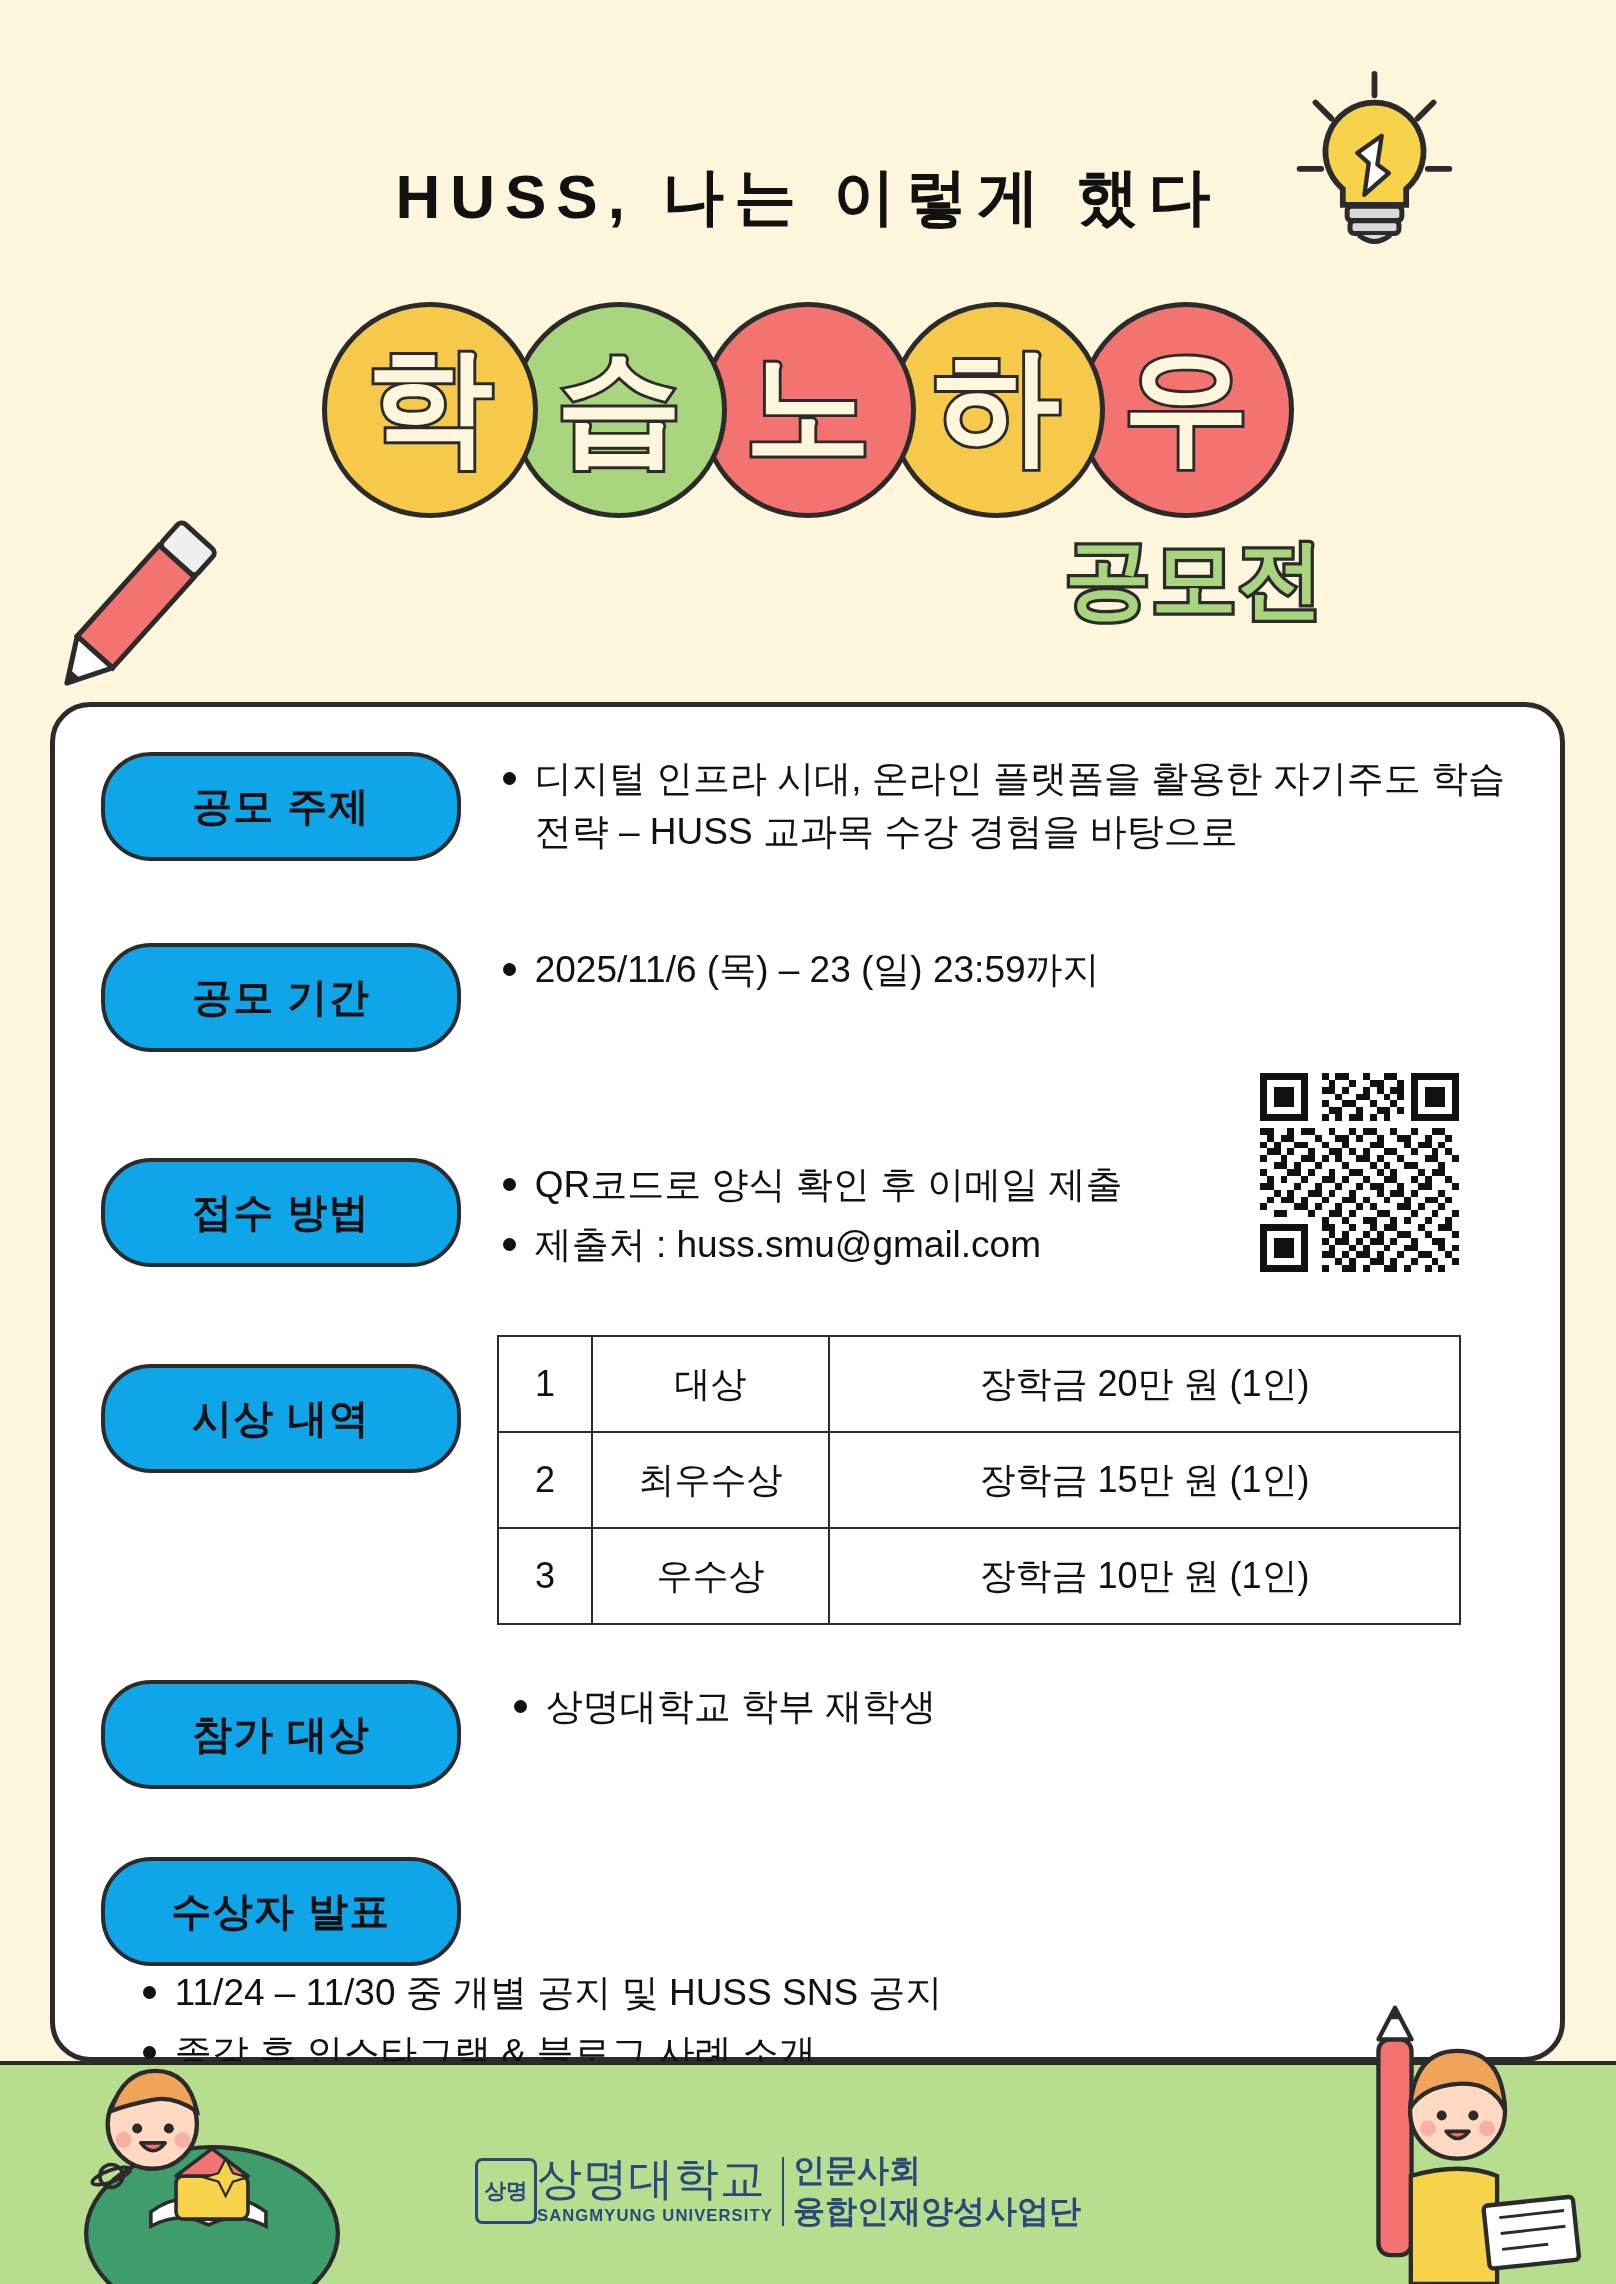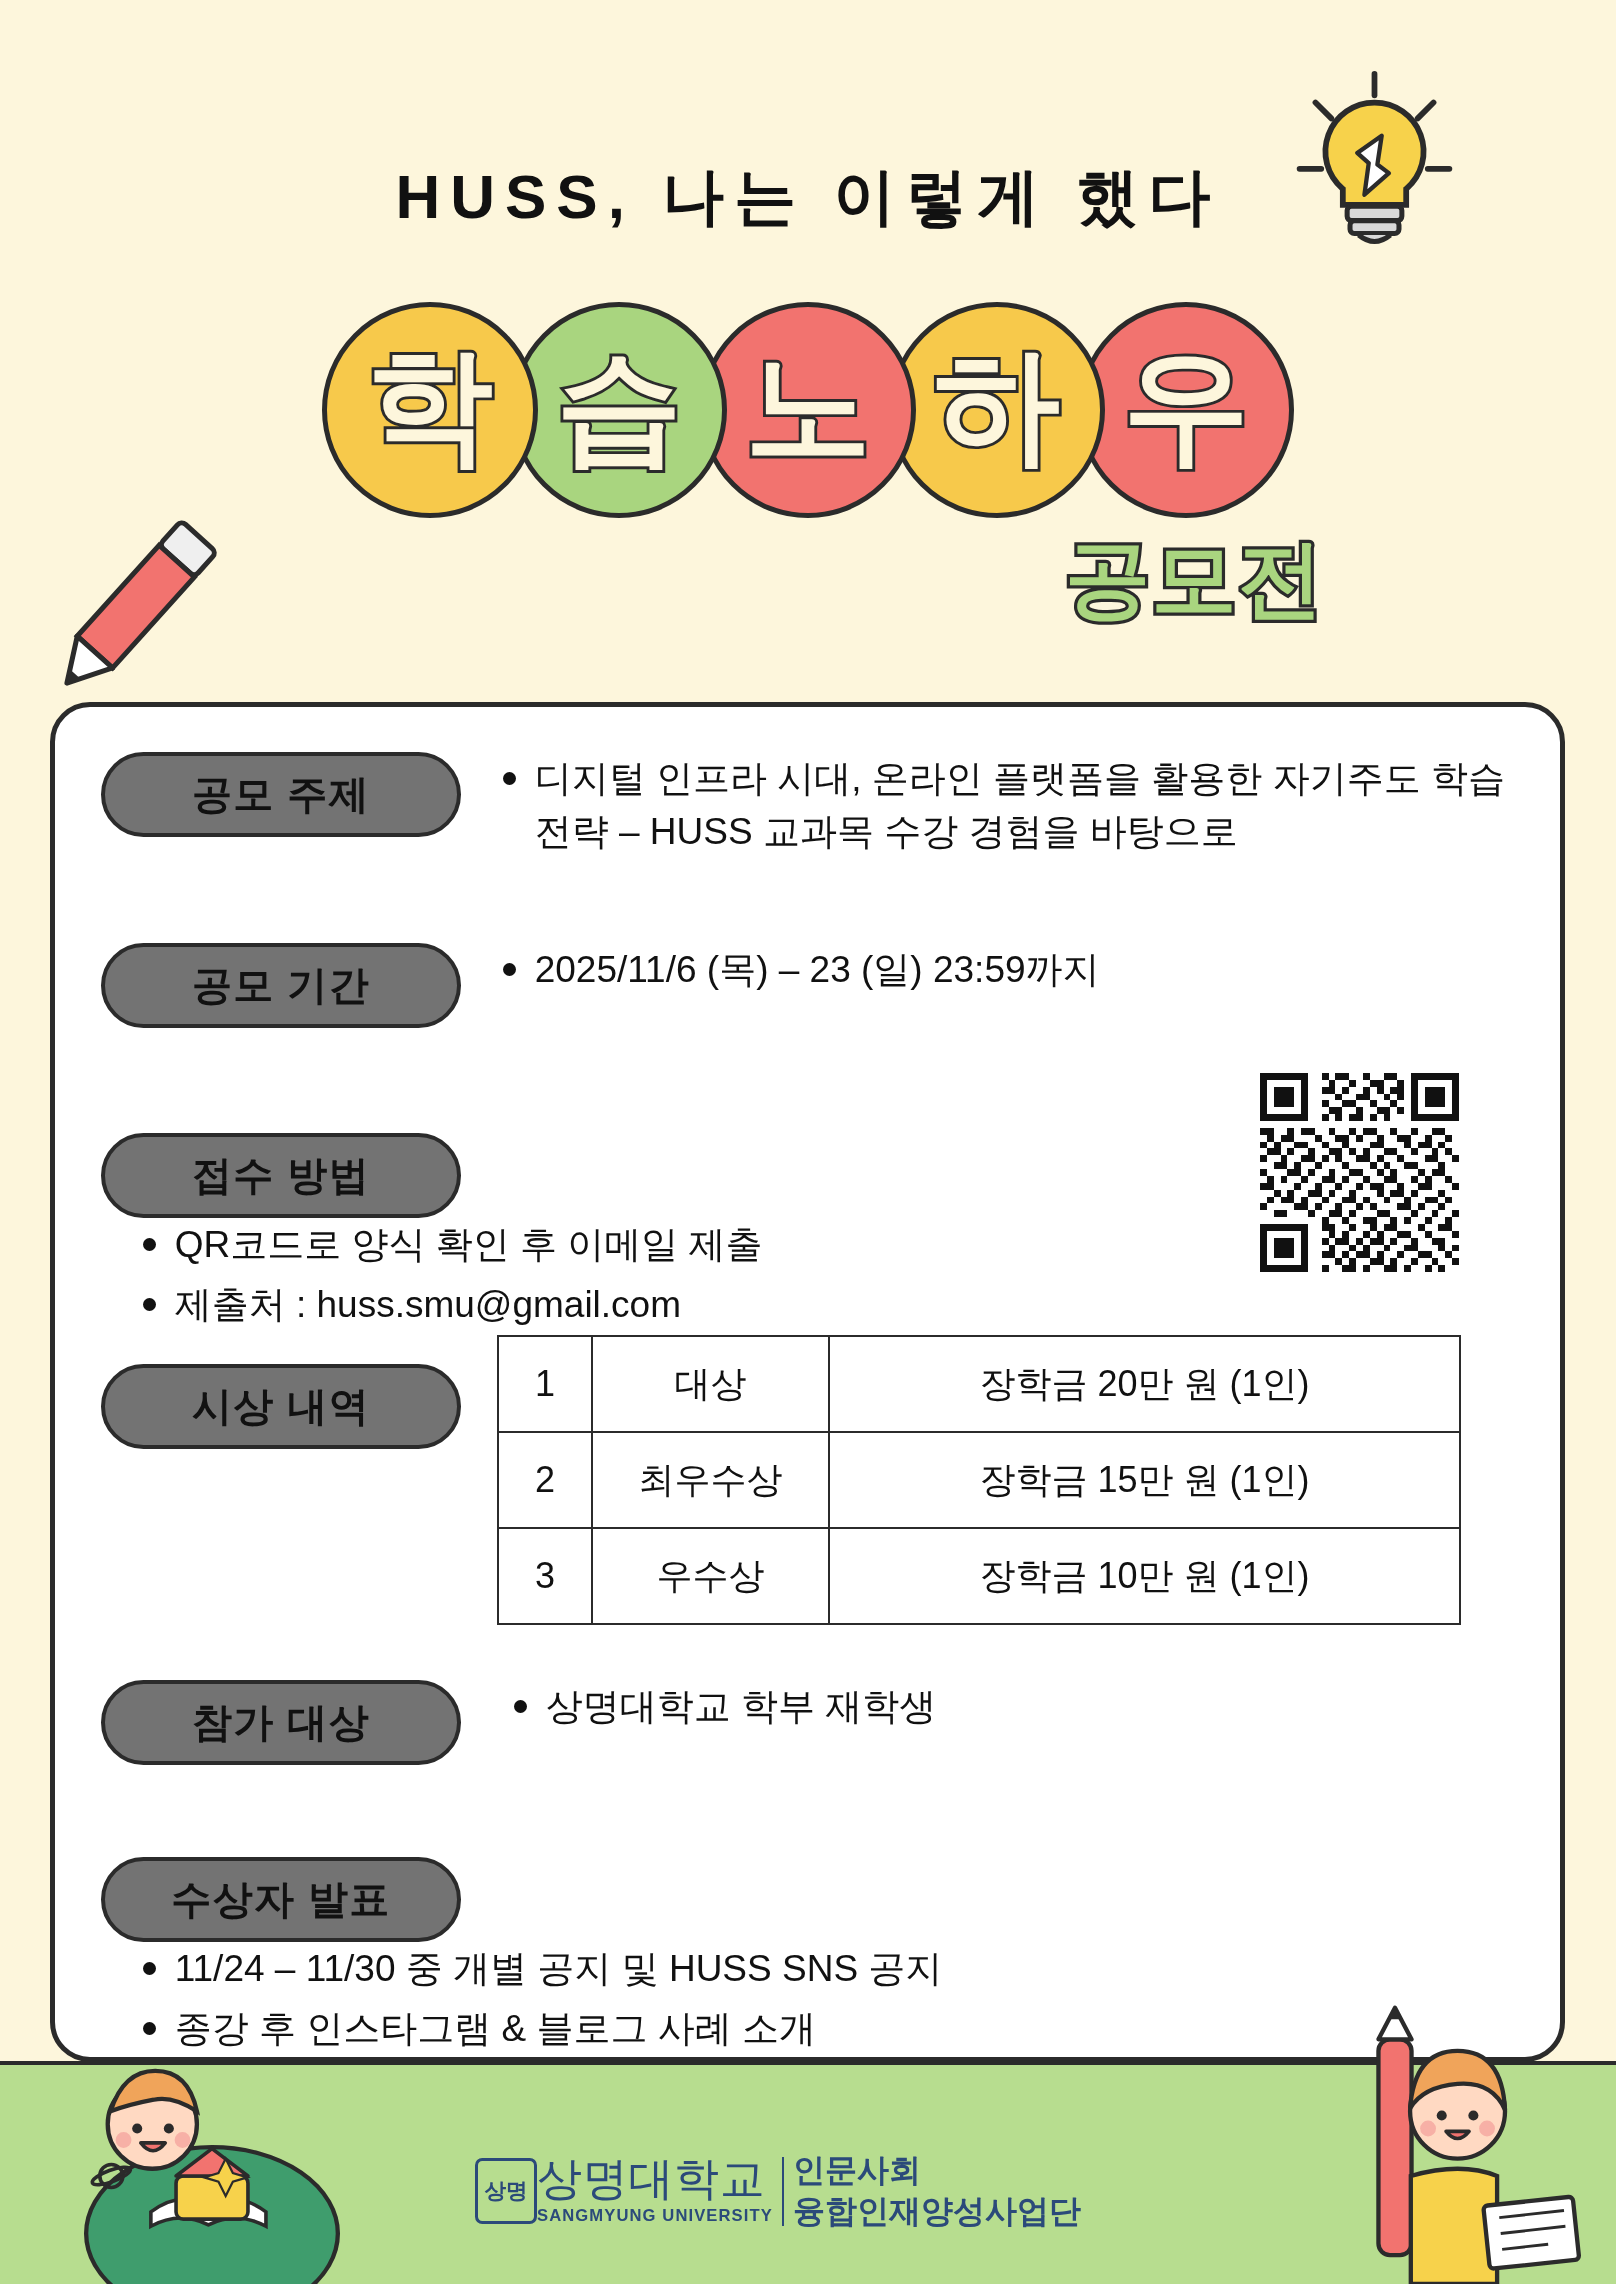--- a/index.html
+++ b/index.html
@@ -110,30 +110,30 @@
 
   .row {
     position: absolute;
     display: flex;
     align-items: flex-start;
   }
 
   .pill {
     border: 4.3px solid #2b2b2b;
     border-radius: 50px;
-    background: #737373;
+    background: #0ea5e9;
     font-size: 40px;
     font-weight: bold;
     color: #111;
     letter-spacing: 1.4px;
     display: flex;
     align-items: center;
     justify-content: center;
     width: 360px;
-    height: 85px;
+    height: 109px;
     flex: 0 0 auto;
   }
 
   .content {
     margin-left: 42px;
     padding-top: 1.4px;
   }
   .bullet-line {
     display: flex;
     align-items: flex-start;
@@ -304,21 +304,21 @@
   <div class="row" style="left:101px; top:943px;">
     <div class="pill">공모 기간</div>
     <div class="content">
       <div class="bullet-line">
         <span class="dot"></span>
         <span class="bullet-text">2025/11/6 (목) – 23 (일) 23:59까지</span>
       </div>
     </div>
   </div>
 
-  <div class="row" style="left:101px; top:1133px;flex-direction:column;">
+  <div class="row" style="left:101px; top:1158px;">
     <div class="pill">접수 방법</div>
     <div class="content">
       <div class="bullet-line">
         <span class="dot"></span>
         <span class="bullet-text">QR코드로 양식 확인 후 이메일 제출</span>
       </div>
       <div class="bullet-line">
         <span class="dot"></span>
         <span class="bullet-text">제출처 : huss.smu@gmail.com</span>
       </div>

